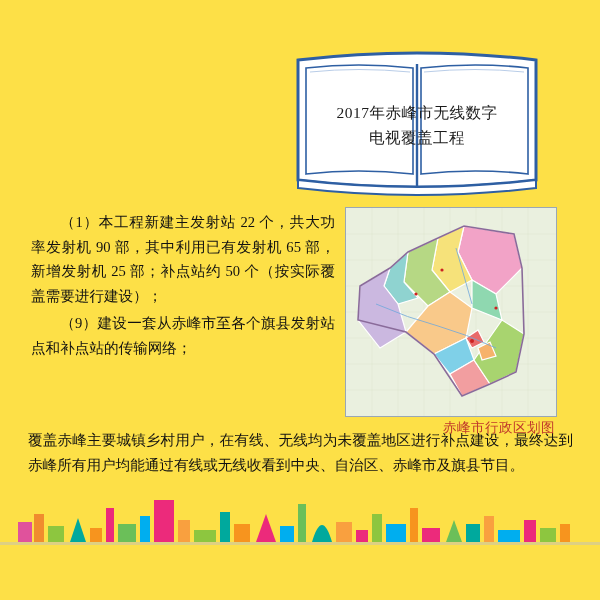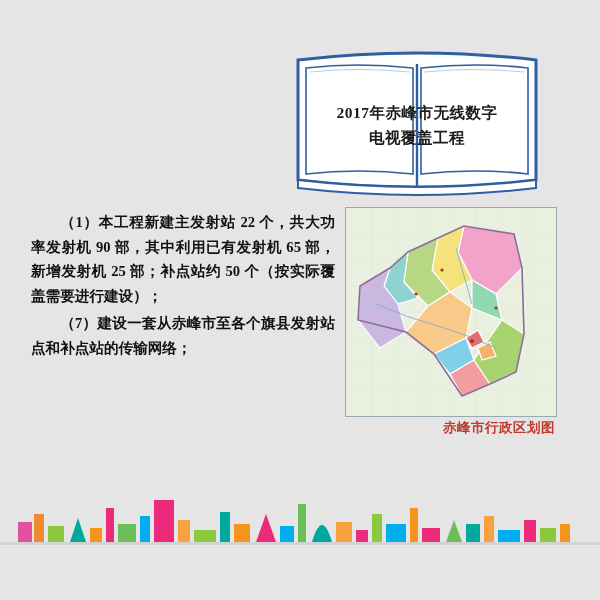--- a/index.html
+++ b/index.html
@@ -11,22 +11,21 @@
     height: 600px;
     background: #ffffff;
     font-family: "Liberation Sans", sans-serif;
     overflow: hidden;
     position: relative;
   }
   .page {
     position: relative;
     width: 600px;
     height: 600px;
-    background: #e5e5e5;
-    font-weight: bold;
+    background: #fde047;
   }
 
   
   .book-wrap {
     position: absolute;
     left: 288px;
     top: 48px;
     width: 258px;
     height: 150px;
   }
@@ -134,23 +133,26 @@
       <path d="M136 24 Q188 19 236 24" stroke="#b9cde8" stroke-width="1" fill="none"></path>
     </svg>
     <div class="book-title">
       <div>2017年赤峰市无线数字</div>
       <div>电视覆盖工程</div>
     </div>
   </div>
 
   <div class="body-text">
     <p class="indent2">（1）本工程新建主发射站 22 个，共大功率发射机 90 部，其中利用已有发射机 65 部，新增发射机 25 部；补点站约 50 个（按实际覆盖需要进行建设）；</p>
-    <p class="indent2">（7）建设一套从赤峰市至各个旗县发射站点和补点站的传输网络；</p>
-  </div>
-
+    <p class="indent2">（9）建设一套从赤峰市至各个旗县发射站点和补点站的传输网络；</p>
+  </div>
+
+  <div class="body-text-wide">
+    <p>覆盖赤峰主要城镇乡村用户，在有线、无线均为未覆盖地区进行补点建设，最终达到赤峰所有用户均能通过有线或无线收看到中央、自治区、赤峰市及旗县节目。</p>
+  </div>
 
   <div class="map-panel">
     <svg width="210" height="208" viewBox="0 0 210 208">
       <rect x="0" y="0" width="210" height="208" fill="#eaf0df"></rect>
 
       <g opacity="0.35" stroke="#c9d3b6" stroke-width="0.6">
         <path d="M0 26 H210 M0 52 H210 M0 78 H210 M0 104 H210 M0 130 H210 M0 156 H210 M0 182 H210"></path>
         <path d="M26 0 V208 M52 0 V208 M78 0 V208 M104 0 V208 M130 0 V208 M156 0 V208 M182 0 V208"></path>
       </g>
 

